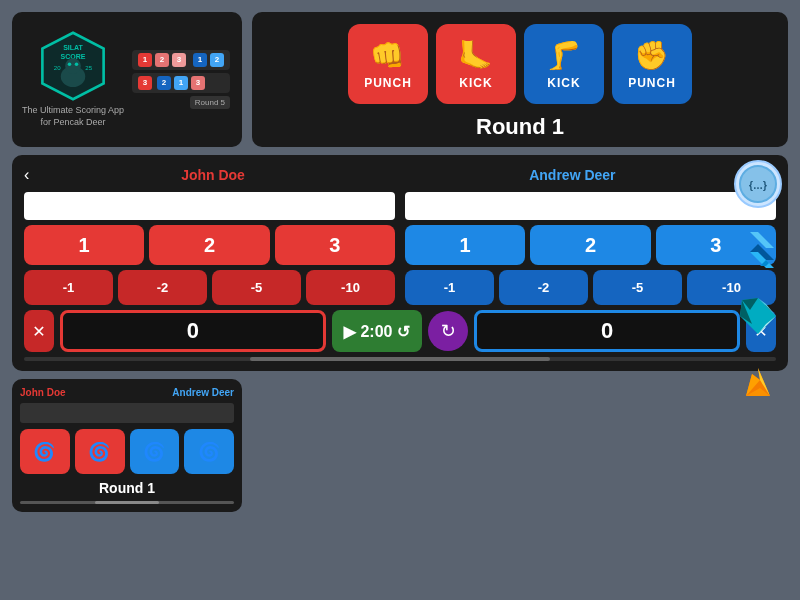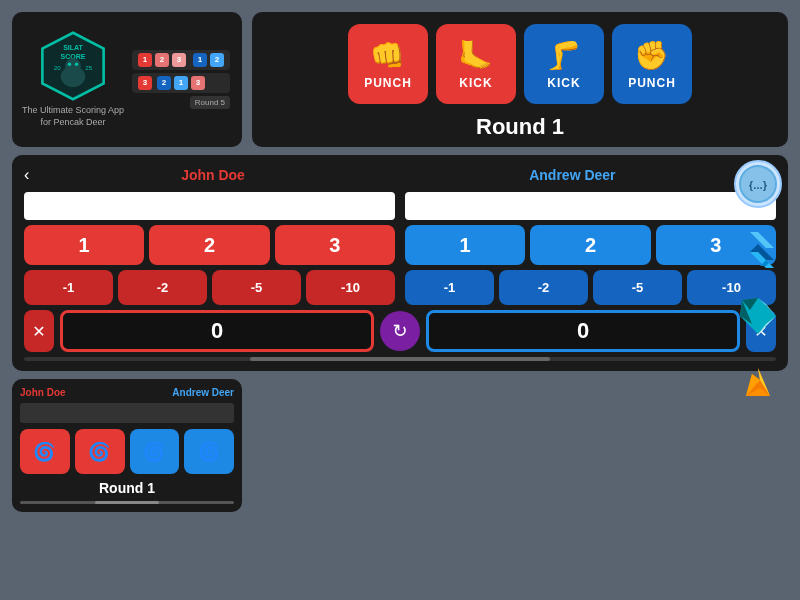--- a/index.html
+++ b/index.html
@@ -534,20 +534,23 @@
         <button class="minus-btn blue">-2</button>
         <button class="minus-btn blue">-5</button>
         <button class="minus-btn blue">-10</button>
       </div>
     </div>
   </div>
 
   <div class="controls-row">
     <button class="x-btn">✕</button>
     <div class="score-box-red">0</div>
+    <button class="timer-btn">
+      <span>▶ 2:00 ↺</span>
+    </button>
     <button class="refresh-btn">↻</button>
     <div class="score-box-blue">0</div>
     <button class="x-btn blue-x">✕</button>
   </div>
 
   <div class="scroll-bar-area">
     <div class="scroll-bar-thumb"></div>
   </div>
 </div>
 

